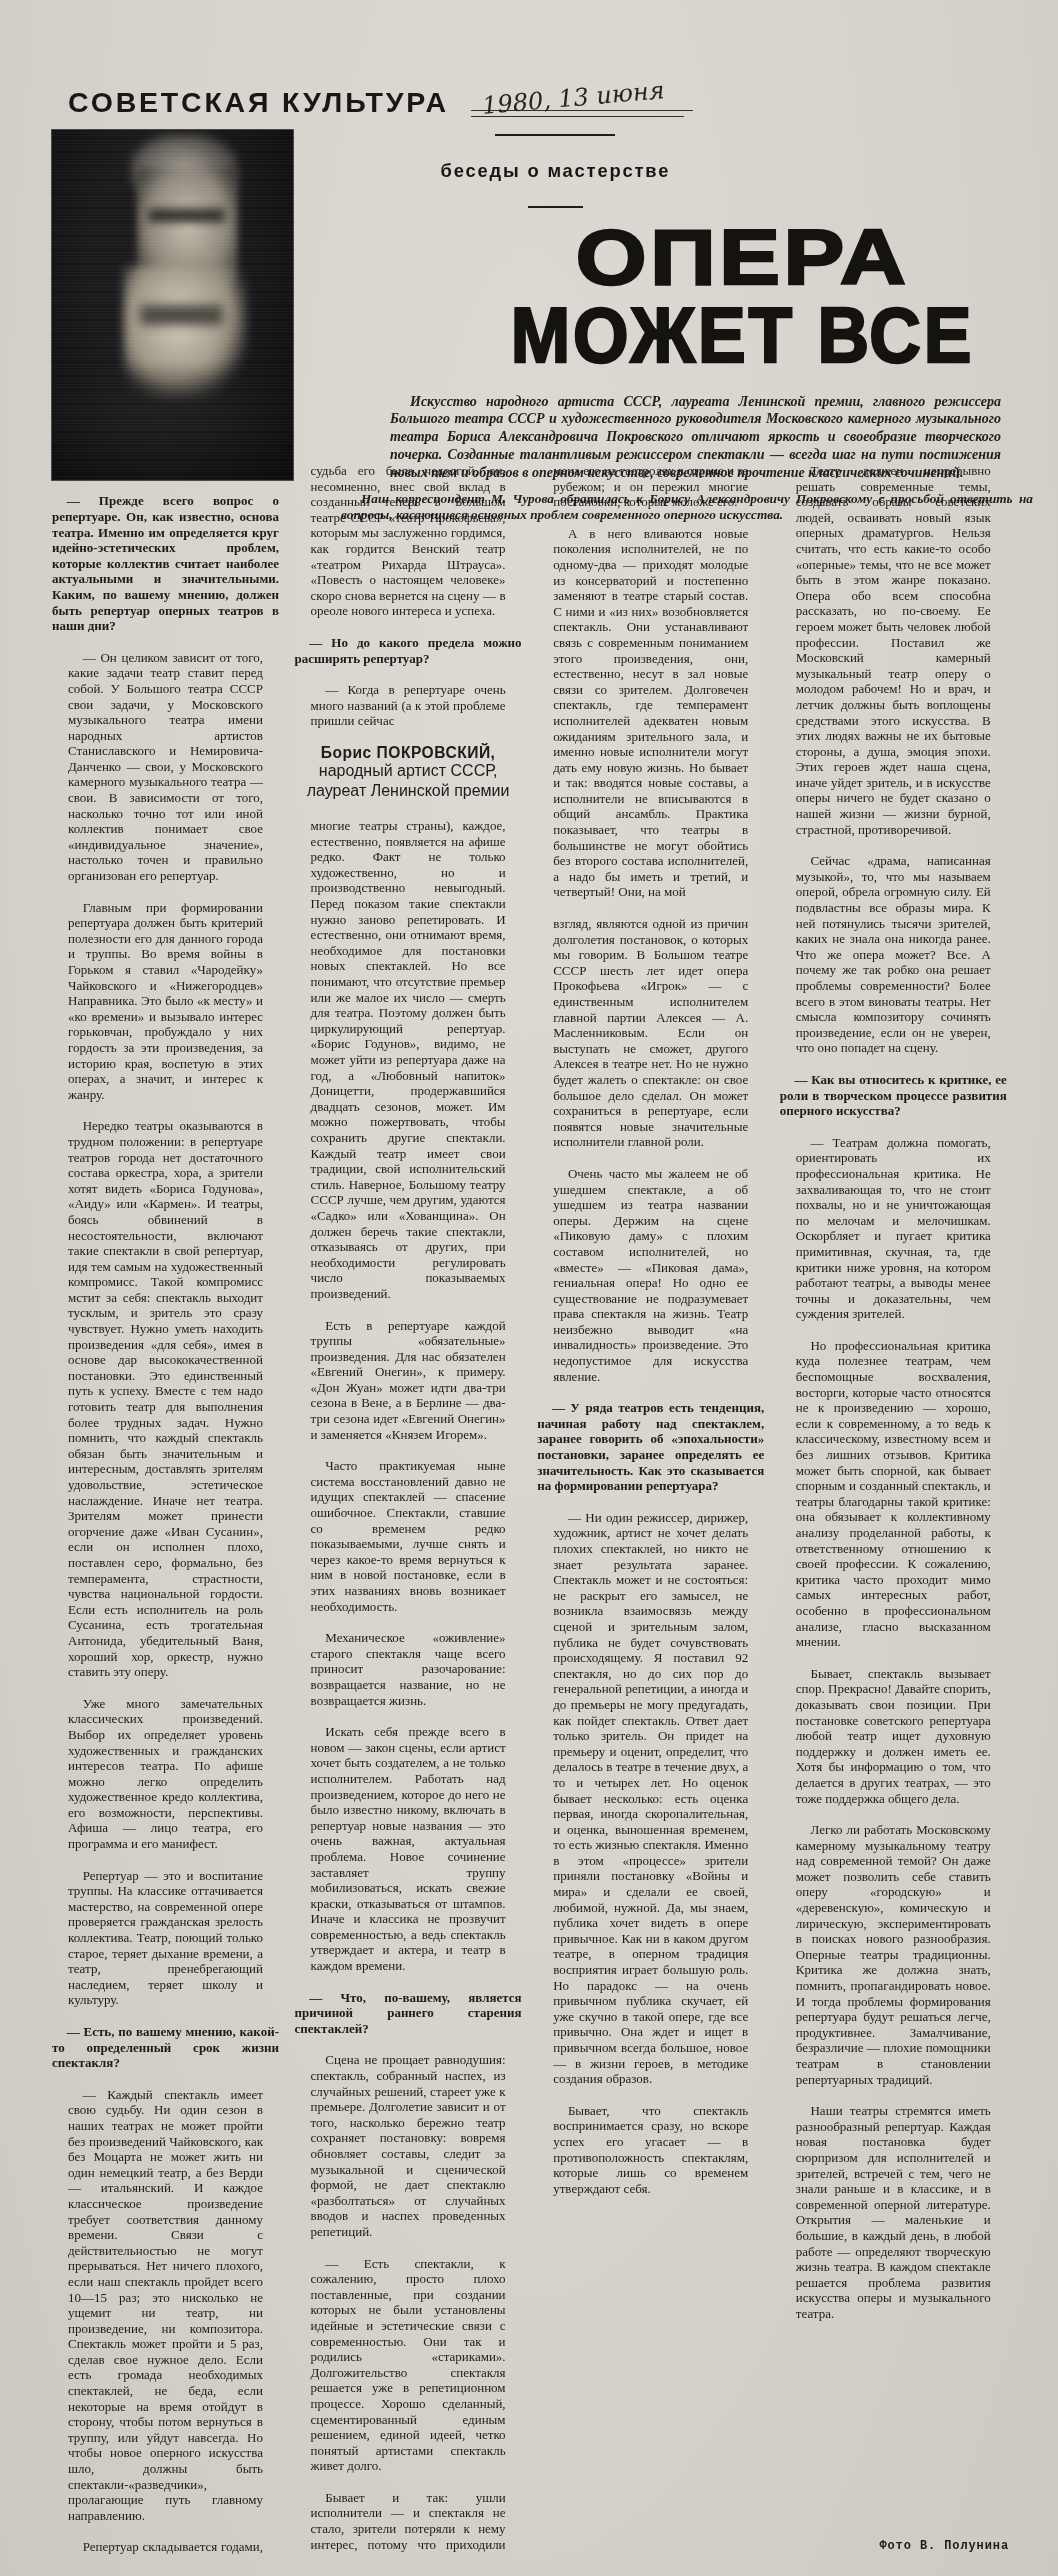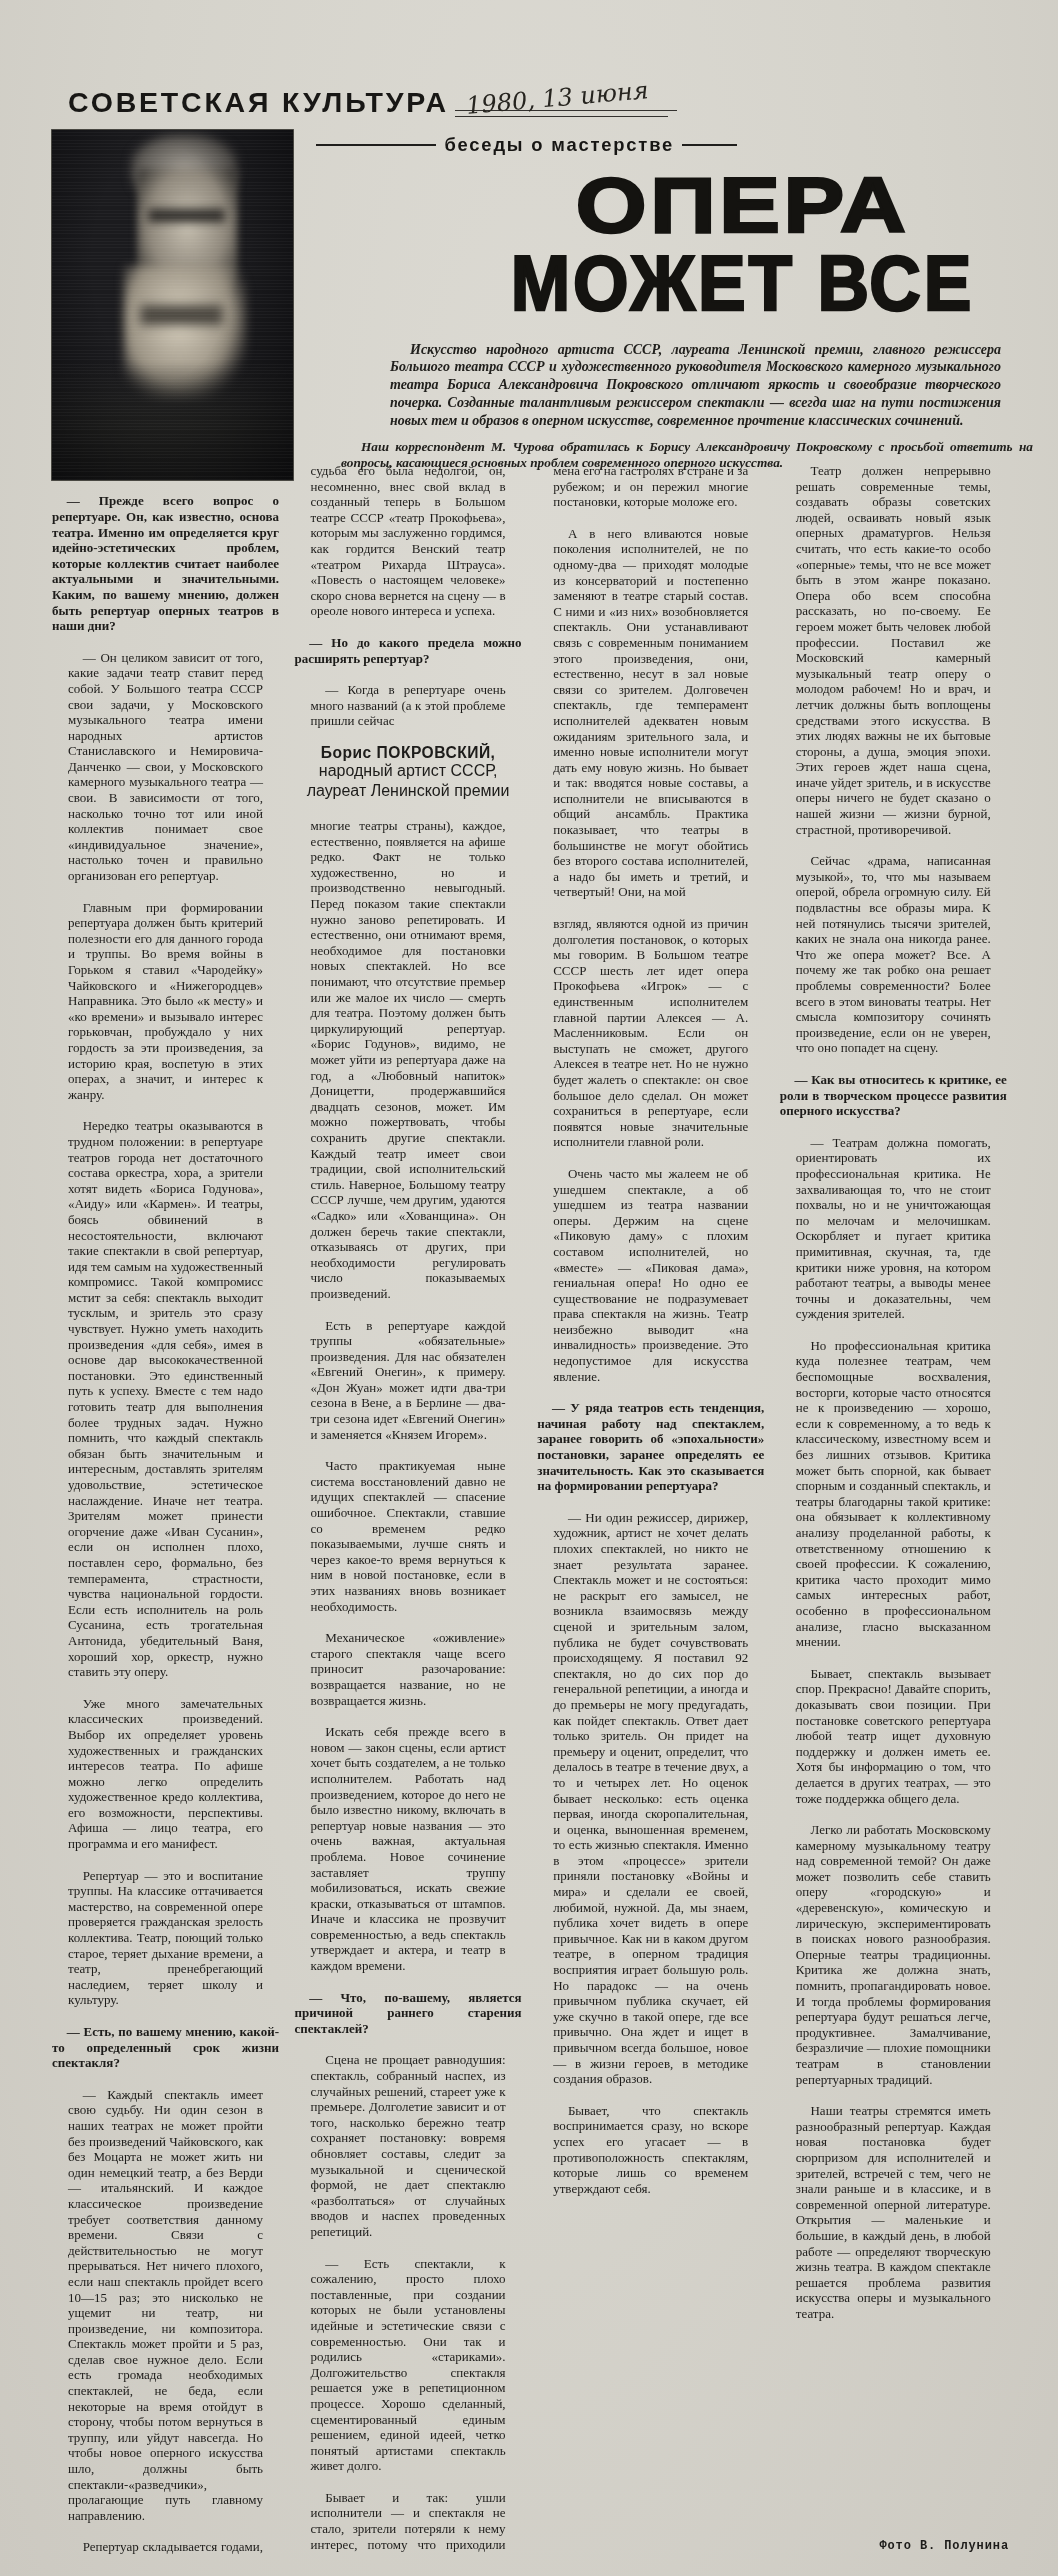--- a/index.html
+++ b/index.html
@@ -6,21 +6,21 @@
   html, body { width:1059px; height:2576px; }
   body {
     position:relative;
     overflow:hidden;
     background: radial-gradient(ellipse at 50% 25%, #dcdad3 0%, #d5d3cb 55%, #ccc9c1 100%);
     color:#1d1c1a;
     font-family:"Liberation Serif", serif;
   }
 
   
-  .masthead { position:absolute; left:68px; top:77px; width:920px; display:flex; align-items:flex-end; gap:12px; }
+  .masthead { position:absolute; left:68px; top:77px; width:920px; display:flex; align-items:flex-end; gap:28px; }
   .mast-title {
     font-family:"Liberation Sans", sans-serif; font-weight:bold;
     font-size:28.5px; letter-spacing:2.8px; white-space:nowrap; color:#181715;
   }
   .mast-date-wrap { position:relative; width:216px; height:42px; }
   .mast-rule1 { position:absolute; left:-5.5px; right:0; bottom:8.3px; border-bottom:1.8px solid #33312e; }
   .mast-rule2 { position:absolute; left:-5.5px; right:9.2px; bottom:1.8px; border-bottom:1.8px solid #33312e; }
   .mast-date {
     position:absolute; left:5.5px; bottom:7.4px;
     font-family:"DejaVu Serif", serif; font-style:italic;
@@ -33,21 +33,21 @@
   .ph-face { position:absolute; left:85px; top:39px; width:101px; height:123px; background:radial-gradient(ellipse at 50% 45%, #c6bfb0 0%, #8e877b 55%, #3d3b37 85%, transparent 92%); filter:blur(3.7px); }
   .ph-brow { position:absolute; left:96px; top:79px; width:77px; height:13px; background:#2c2a27; filter:blur(4.6px); }
   .ph-hands{ position:absolute; left:72px; top:136px; width:123px; height:134px; background:radial-gradient(ellipse at 45% 40%, #d6cebd 0%, #999182 55%, transparent 78%); filter:blur(4.6px); }
   .ph-knuckle { position:absolute; left:88px; top:175px; width:83px; height:20px; background:#4a463f; filter:blur(5.5px); }
   .ph-arm  { position:absolute; left:0; top:232px; width:241px; height:118px; background:linear-gradient(180deg, rgba(40,39,36,0) 0%, #232321 55%, #1a1a19 100%); }
   .ph-vign { position:absolute; inset:0; background:radial-gradient(ellipse at 46% 38%, transparent 38%, rgba(8,8,10,.78) 96%); }
   .ph-grain{ position:absolute; inset:0; background:repeating-linear-gradient(0deg, rgba(255,255,255,.035) 0 0.9px, transparent 0.9px 2.8px); }
 
   
   .head { position:absolute; left:309px; top:134px; width:696px; }
-  .rubric-row { display:flex; align-items:center; width:478px; margin-left:7.4px; gap:8px; }
+  .rubric-row { display:flex; align-items:center; width:478px; margin-left:7.4px; gap:24px;flex-direction:column; }
   .rubric-line { border-top:2.8px solid #1f1e1c; }
   .rl-l { width:120px; } .rl-r { width:55px; }
   .rubric-text { font-family:"Liberation Sans", sans-serif; font-weight:bold; font-size:18.4px; letter-spacing:1.8px; white-space:nowrap; color:#171614; }
 
   .headline { margin-top:13px; margin-left:173px; width:521px; text-align:center;
     font-family:"Liberation Sans", sans-serif; font-weight:bold; color:#141310;
     font-size:70px; line-height:74px; letter-spacing:2.8px; -webkit-text-stroke:2.3px #141310; }
   .hl1 { white-space:nowrap; transform:scale(1.30,1.10); }
   .hl2 { white-space:nowrap; transform:scale(1.02,1.10); margin-top:3.7px; }
 

